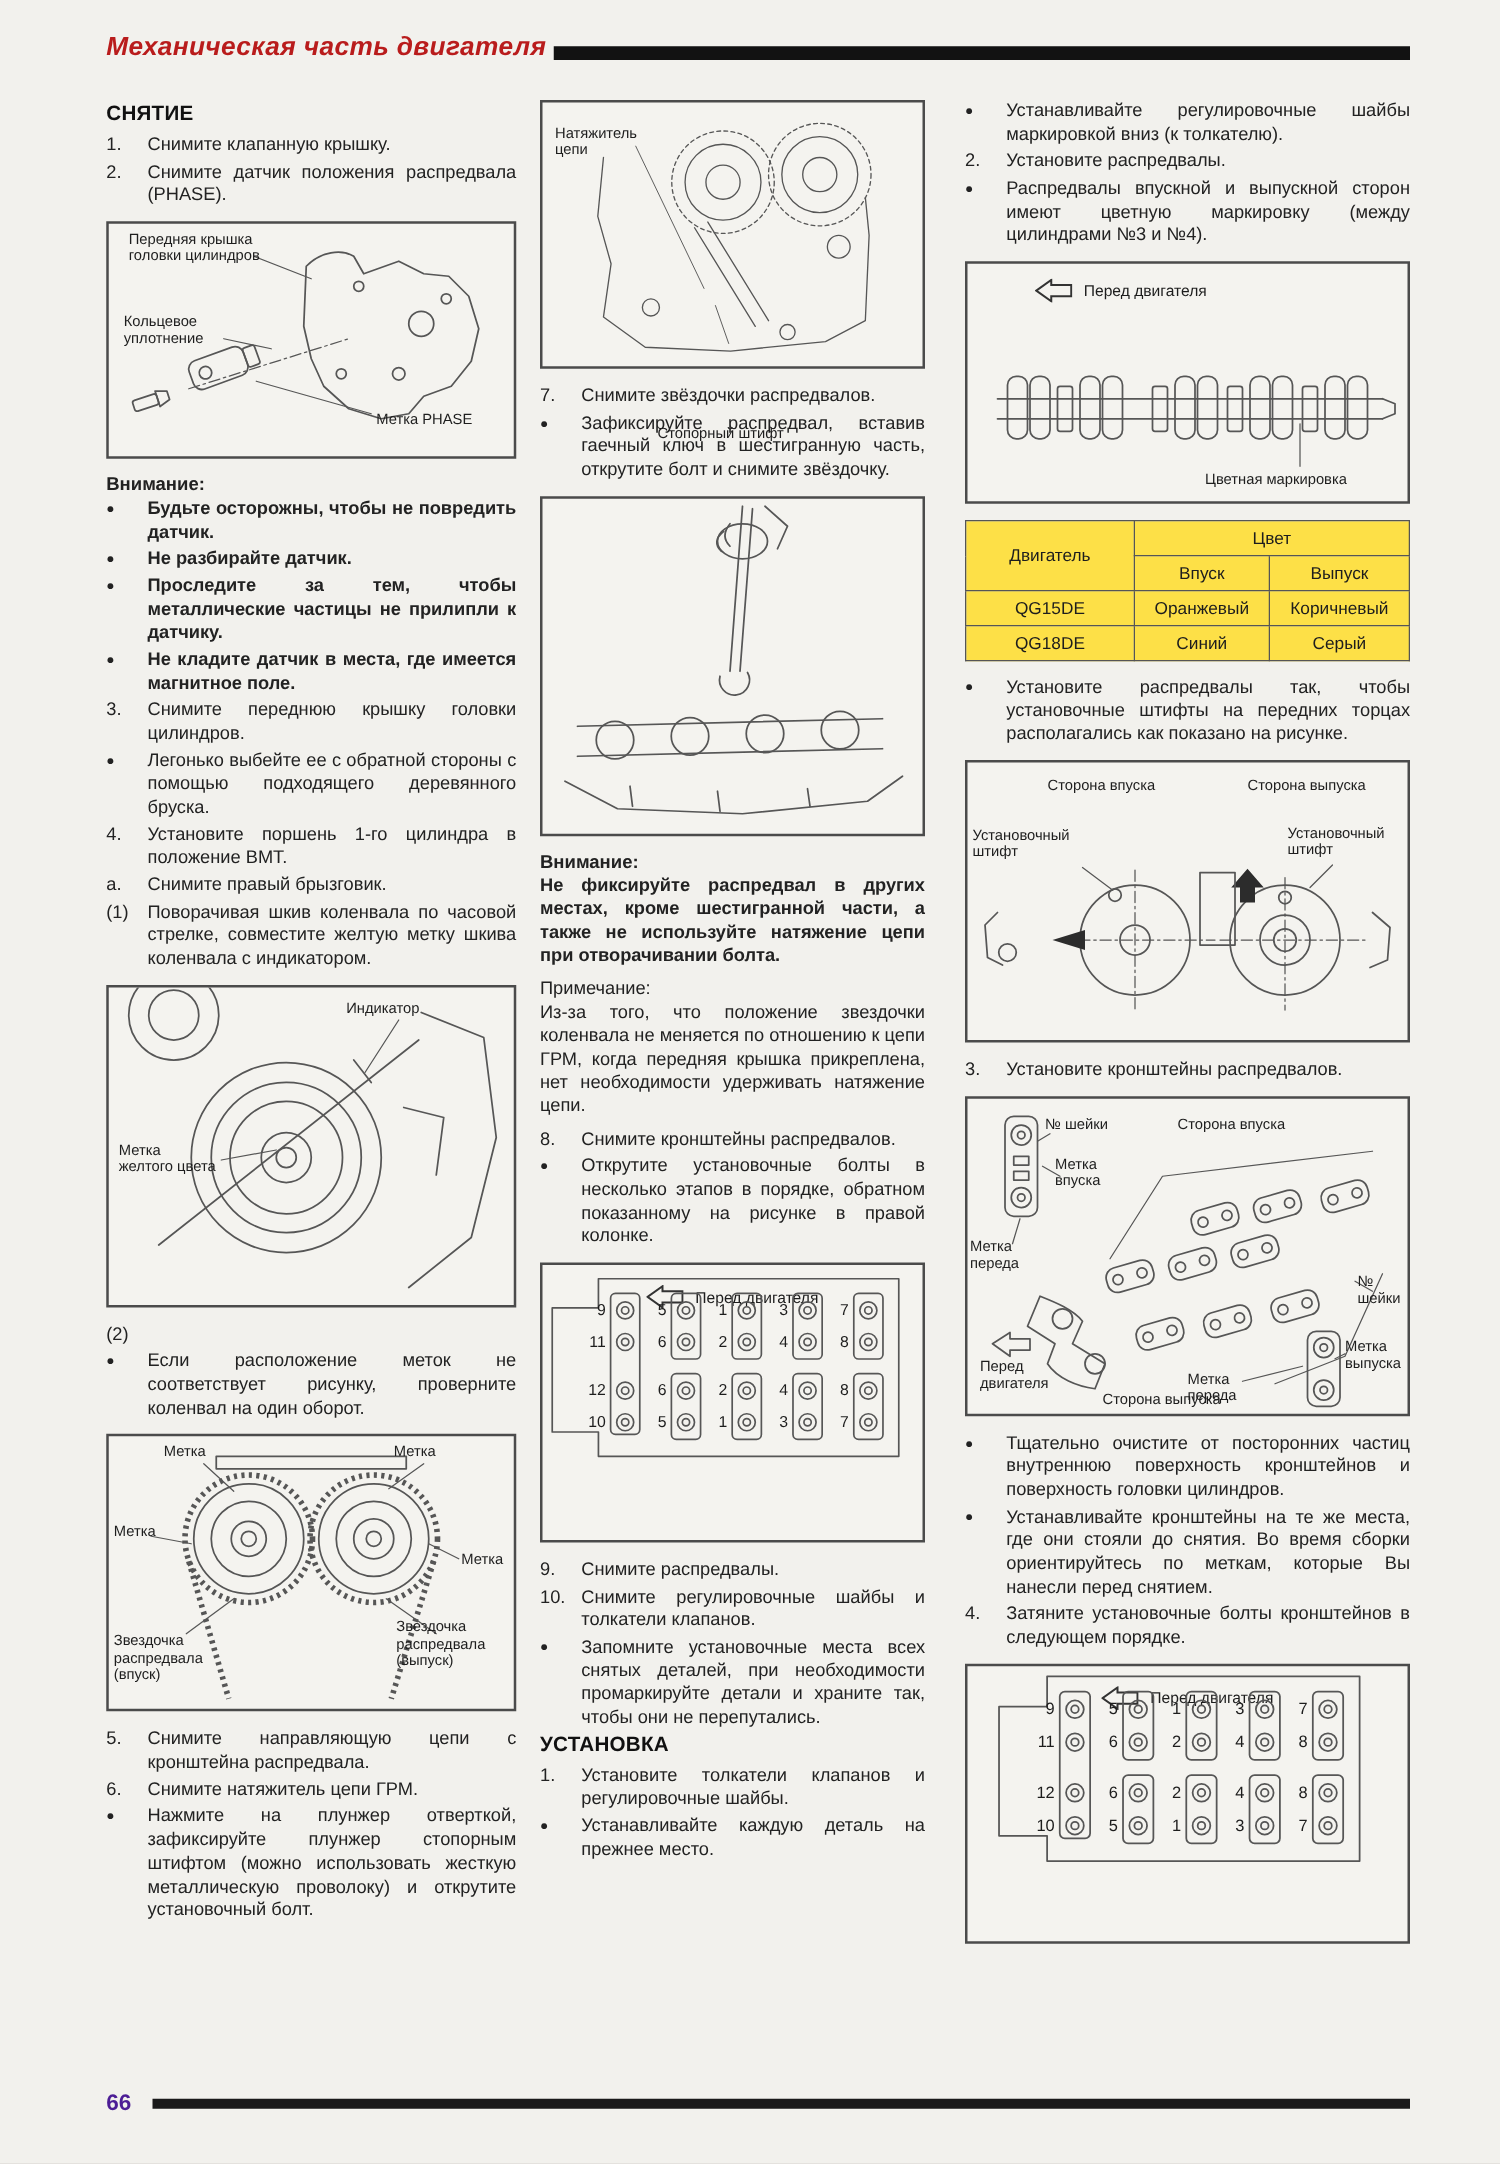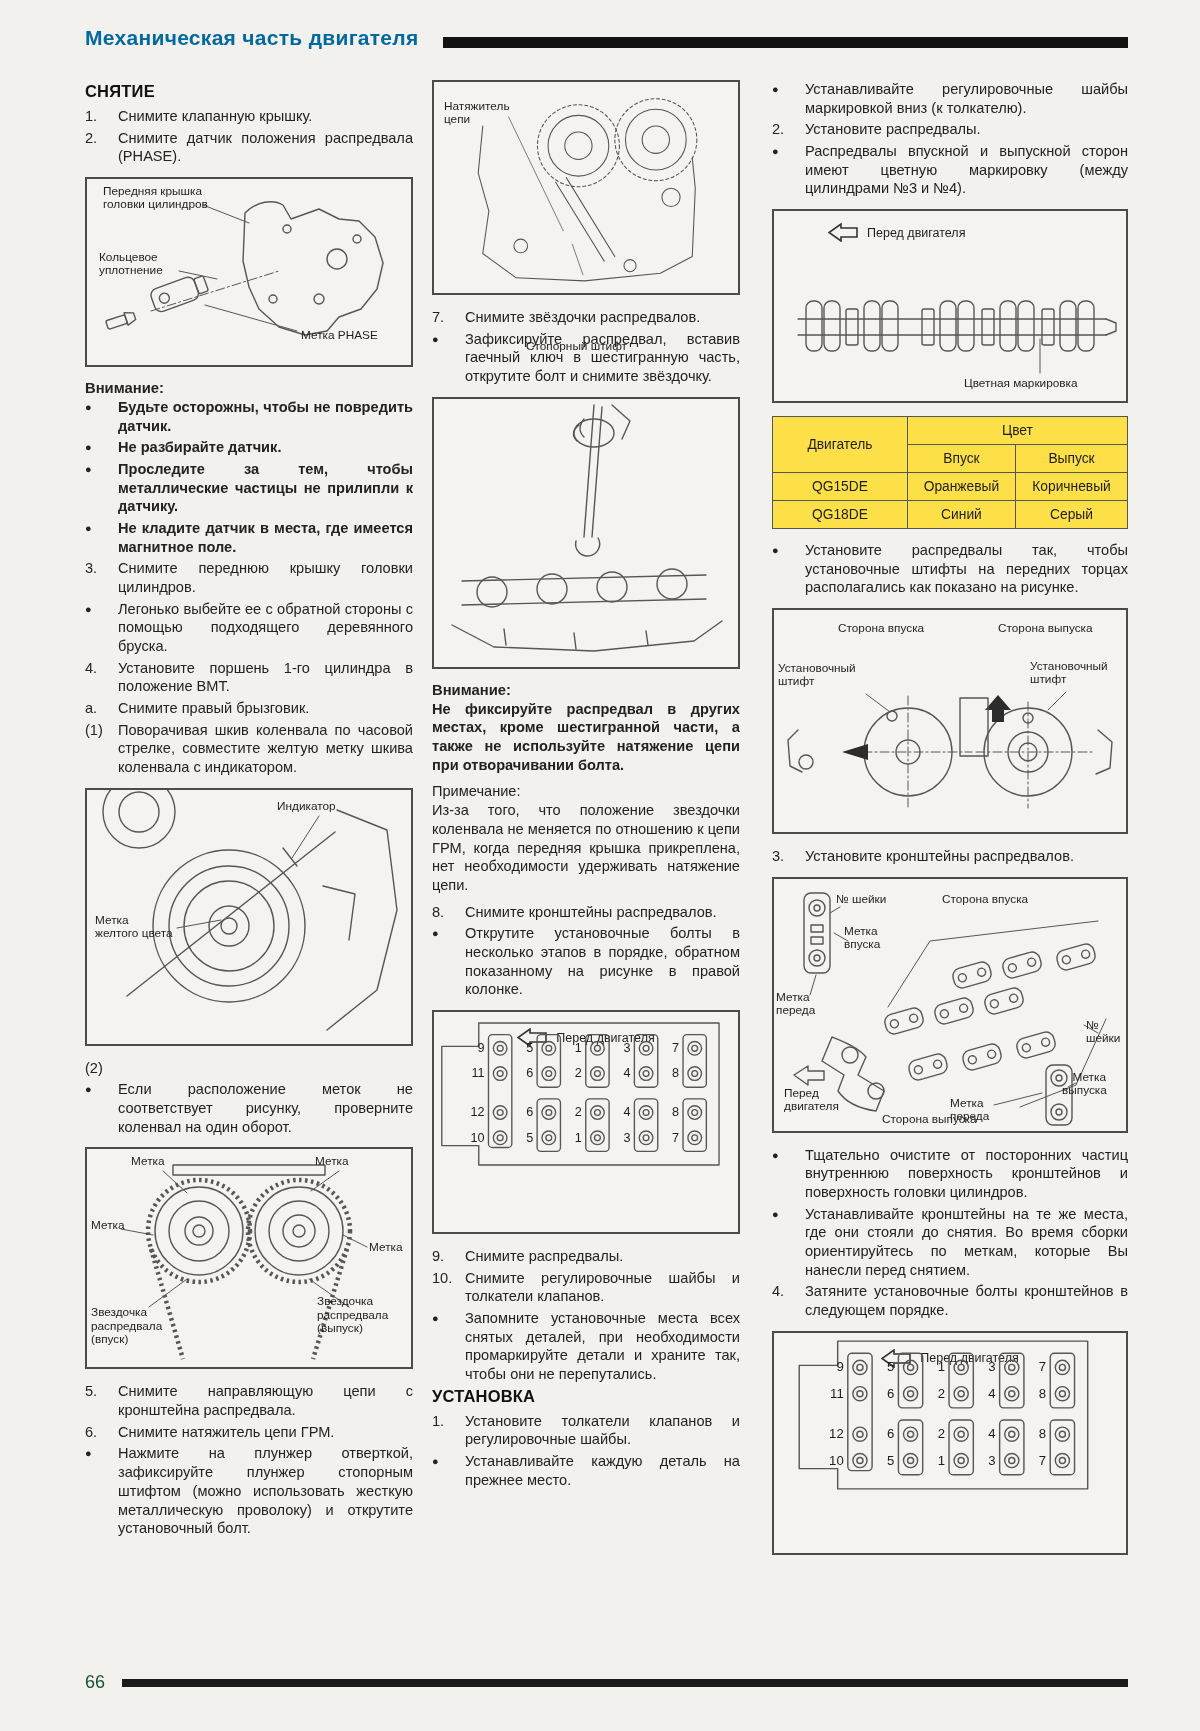--- a/index.html
+++ b/index.html
@@ -2,23 +2,23 @@
 <html><head>
 <meta charset="utf-8">
 <style>
   * { margin:0; padding:0; box-sizing:border-box; }
   html,body { background:#cfcdc9; }
   .page {
     position:relative; width:1200px; height:1731px; margin:0 auto;
     background:#f2f1ed; color:#222; overflow:hidden;
     font-family:"Liberation Sans", sans-serif;
   }
-  .hdr-title{ position:absolute; left:85px; top:26px; font-size:21px; font-weight:bold; color:#0369a1; letter-spacing:.3px; }
+  .hdr-title{ position:absolute; left:85px; top:26px; font-size:21px; font-weight:bold; font-style:italic; color:#b91c1c; letter-spacing:.3px; }
   .hdr-bar{ position:absolute; left:443px; top:37px; width:685px; height:11px; background:#121212; }
-  .ftr-num{ position:absolute; left:85px; top:1672px; font-size:18px; font-weight:normal; color:#14532d; }
+  .ftr-num{ position:absolute; left:85px; top:1672px; font-size:18px; font-weight:bold; color:#4c1d95; }
   .ftr-bar{ position:absolute; left:122px; top:1679px; width:1006px; height:8px; background:#1a1a1a; }
 
   .col{ position:absolute; top:80px; }
   .col-left{ left:85px;  width:328px; }
   .col-mid { left:432px; width:308px; }
   .col-right{ left:772px; width:356px; }
 
   h2.sec{ font-size:16.5px; font-weight:bold; letter-spacing:.2px; margin:2px 0 6px; color:#111; }
   .step{ display:flex; margin-bottom:3px; font-size:14.6px; line-height:1.28; text-align:justify; }
   .step .mk{ flex:0 0 33px; }
@@ -546,21 +546,21 @@
         <line class="thin" x1="296" y1="204" x2="288" y2="208"></line>
         <line class="thin" x1="318" y1="154" x2="304" y2="146"></line>
       </svg>
       <span class="lbl" style="left:62px; top:14px; width:70px;">№ шейки</span>
       <span class="lbl" style="left:168px; top:14px; width:120px;">Сторона впуска</span>
       <span class="lbl" style="left:70px; top:46px; width:48px;">Метка впуска</span>
       <span class="lbl" style="left:2px; top:112px; width:52px;">Метка переда</span>
       <span class="lbl" style="left:10px; top:208px; width:66px;">Перед двигателя</span>
       <span class="lbl" style="left:108px; top:234px; width:120px;">Сторона выпуска</span>
       <span class="lbl" style="left:176px; top:218px; width:52px;">Метка переда</span>
-      <span class="lbl" style="left:288px; top:192px; width:44px;text-align:right;">Метка выпуска</span>
+      <span class="lbl" style="left:302px; top:192px; width:44px;">Метка выпуска</span>
       <span class="lbl" style="left:312px; top:140px; width:28px;">№ шейки</span>
     </figure>
 
     <div class="step bullet">
         <span class="mk">●</span>
         <span class="tx">Тщательно очистите от посторонних частиц внутреннюю поверхность кронштейнов и поверхность головки цилиндров.</span>
       </div>
     <div class="step bullet">
         <span class="mk">●</span>
         <span class="tx">Устанавливайте кронштейны на те же места, где они стояли до снятия. Во время сборки ориентируйтесь по меткам, которые Вы нанесли перед снятием.</span>

